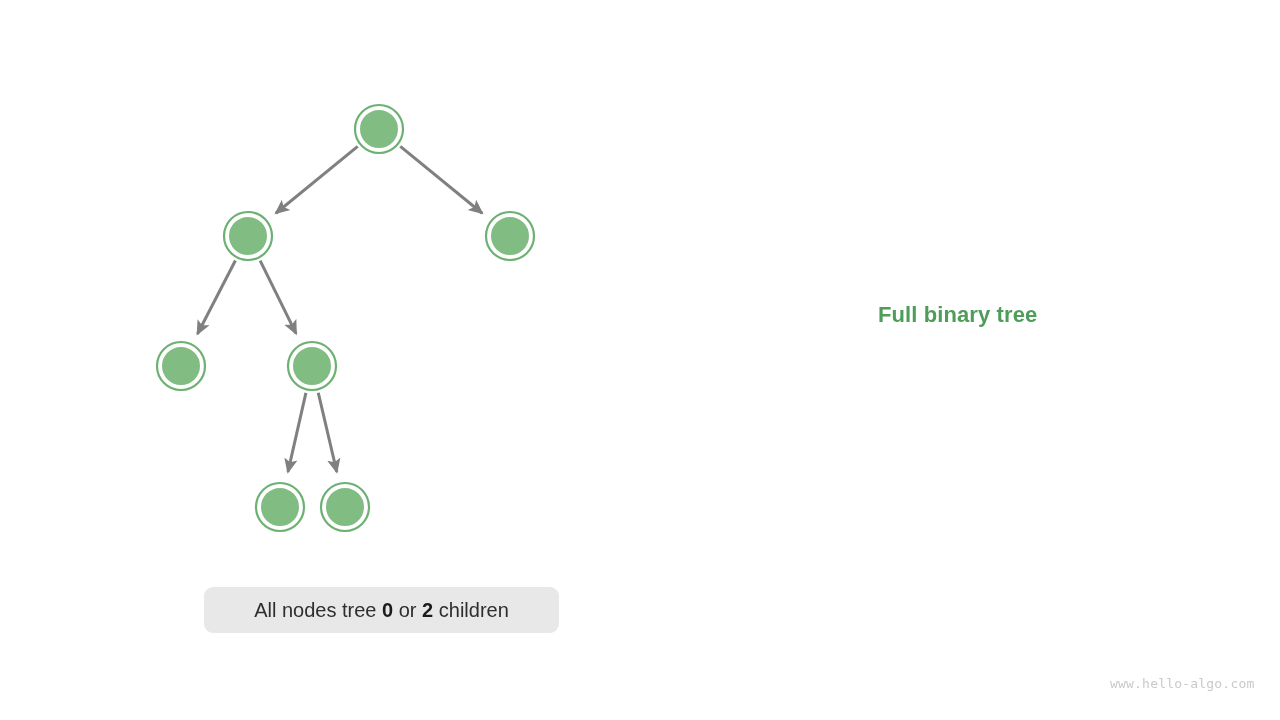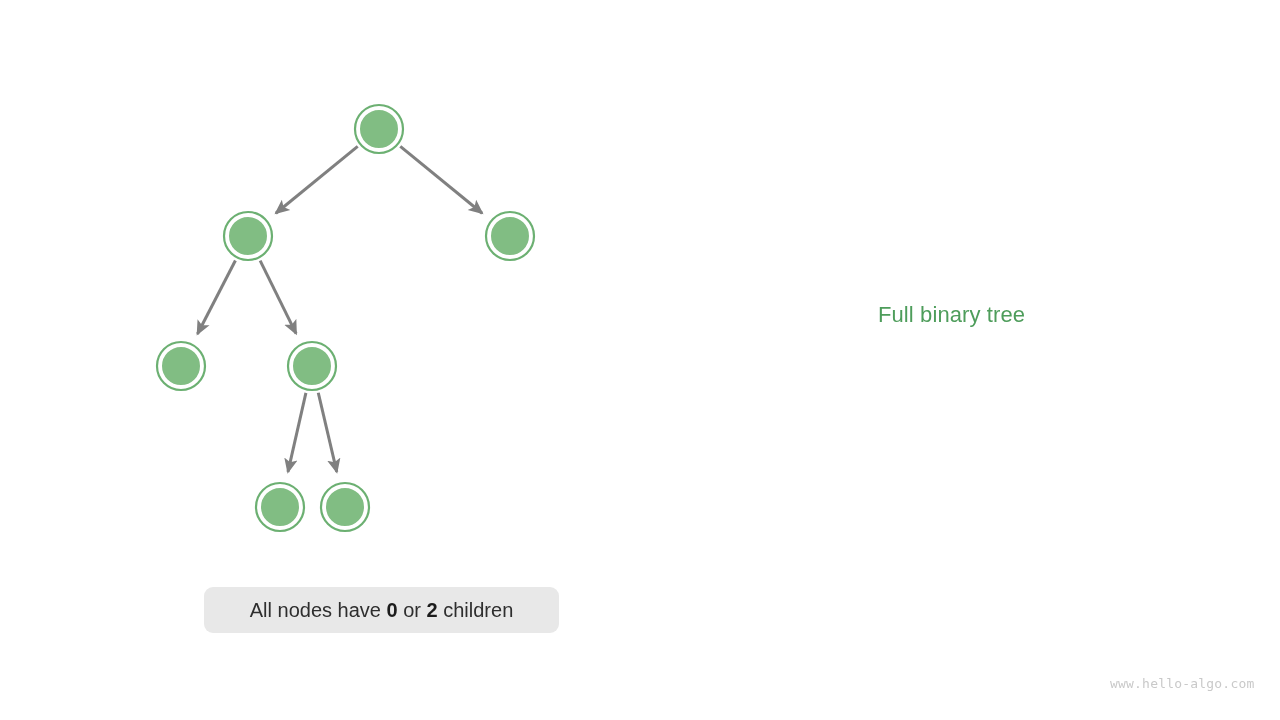--- a/index.html
+++ b/index.html
@@ -24,21 +24,21 @@
     position: absolute;
     left: 0; top: 0;
     width: 1280px;
     height: 720px;
   }
   .diagram-title {
     position: absolute;
     left: 878px;
     top: 302px;
     font-size: 22px;
-    font-weight: normal;
+    font-weight: bold;
     color: #4e9d5b;
     letter-spacing: 0.1px;
     white-space: nowrap;
   }
   .caption-pill {
     position: absolute;
     left: 204px;
     top: 587px;
     width: 355px;
     height: 46px;
@@ -118,18 +118,18 @@
         <g>
           <circle cx="345" cy="507" r="24" fill="none" stroke="#6cb072" stroke-width="2.2"></circle>
           <circle cx="345" cy="507" r="20" fill="#81bd83" stroke="#ffffff" stroke-width="2"></circle>
         </g>
       </g>
   </svg>
 
   <div class="diagram-title">Full binary tree</div>
 
   <div class="caption-pill">
-    <div class="caption-text"><span>All nodes have </span><b>0</b><span> or </span><b>2</b><span> children</span></div>
+    <div class="caption-text"><span>All nodes tree </span><b>0</b><span> or </span><b>2</b><span> children</span></div>
   </div>
 
   <div class="watermark">www.hello-algo.com</div>
 
 </div>
 
 </body></html>

